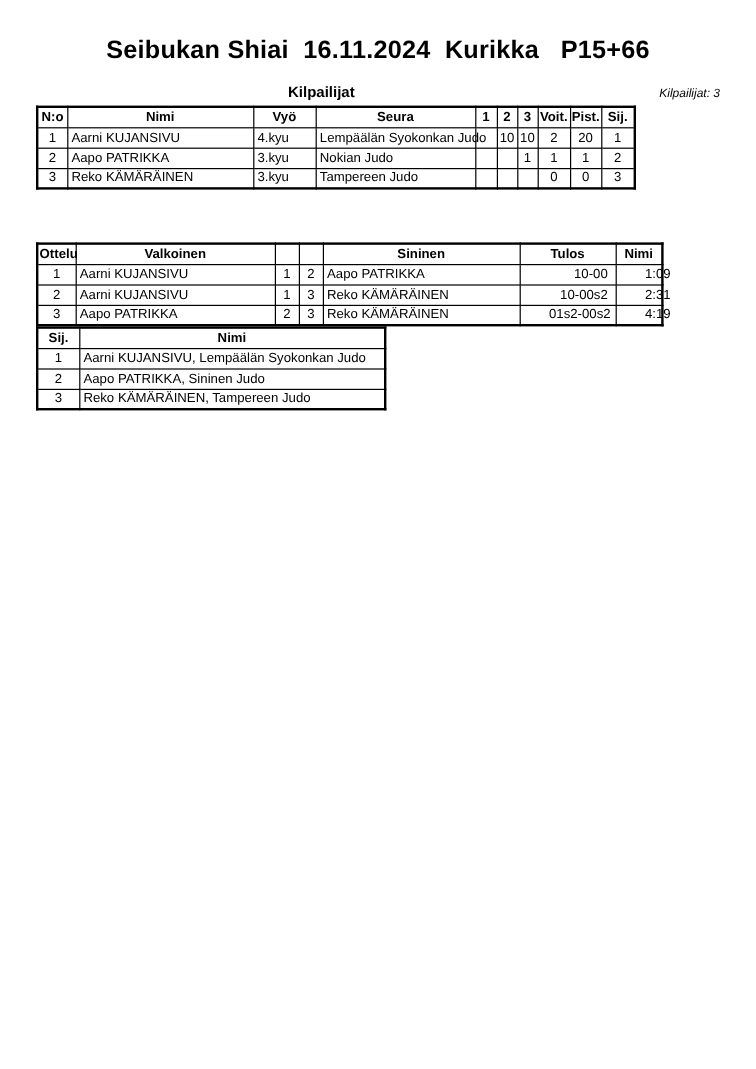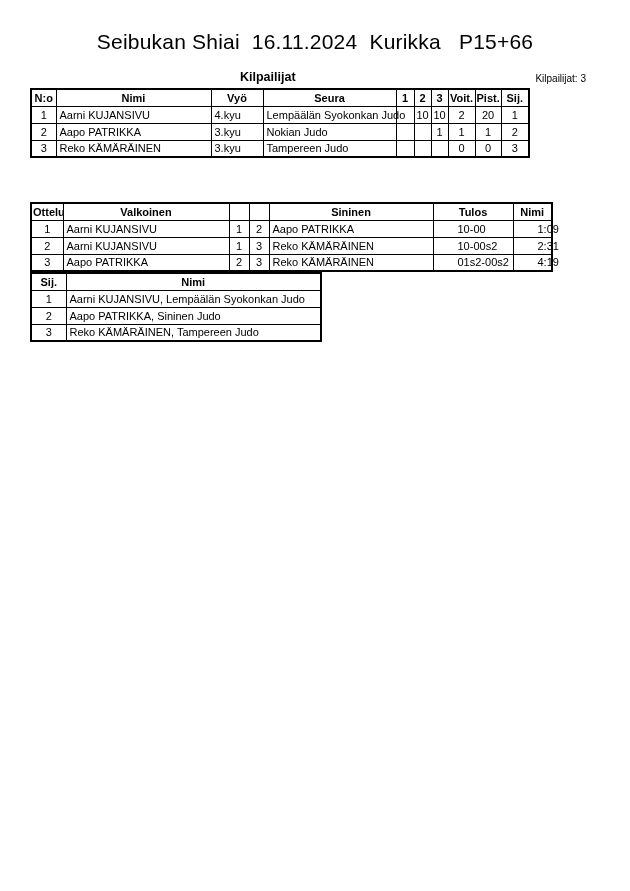--- a/index.html
+++ b/index.html
@@ -9,56 +9,56 @@
     height: 891px;
     background: #ffffff;
     color: #000000;
     font-family: "Liberation Sans", sans-serif;
   }
   .page { padding: 30px 30px 0 30px; }
 
   .title {
     margin: 0 0 16px 0;
     font-size: 21px;
-    font-weight: normal;
+    font-weight: bold;
     text-align: center;
     white-space: pre;
     letter-spacing: 0.2px;
   }
 
   .kilp-header-row {
     position: relative;
     width: 570px;
     height: 16px;
     margin-bottom: 2px;
   }
   .section-label {
     font-size: 12.5px;
     font-weight: bold;
   }
   .kilp-header-row .section-label { position: absolute; left: 178px; top: 0; padding-left: 32px; }
-  .kilp-header-row .count { position: absolute; right: 14px; top: 3px; font-size: 10px; }
+  .kilp-header-row .count { position: absolute; right: 0; top: 3px; font-size: 10px; font-style: italic; }
 
   table {
     border-collapse: collapse;
     table-layout: fixed;
     border: 2px solid #000;
   }
   th, td {
     border: 1px solid #000;
     height: 17px;
     font-size: 11px;
     padding: 0 3px;
     white-space: nowrap;
     overflow: visible;
   }
   th { font-weight: bold; text-align: center; padding: 0 1px; }
   td.c { text-align: center; padding: 0; }
   td.l { text-align: left; }
-  td.r { padding-right: 6px; padding-left: 24px; }
+  td.r { text-align: right; padding-right: 6px; padding-left: 24px; }
 
   .section-title {
     font-size: 12.5px;
     font-weight: bold;
     text-align: center;
     margin: 17px 0 5px 0;
   }
   .w-ottelut  { width: 521px; }
   .w-tulokset { width: 290px; }
 </style>

